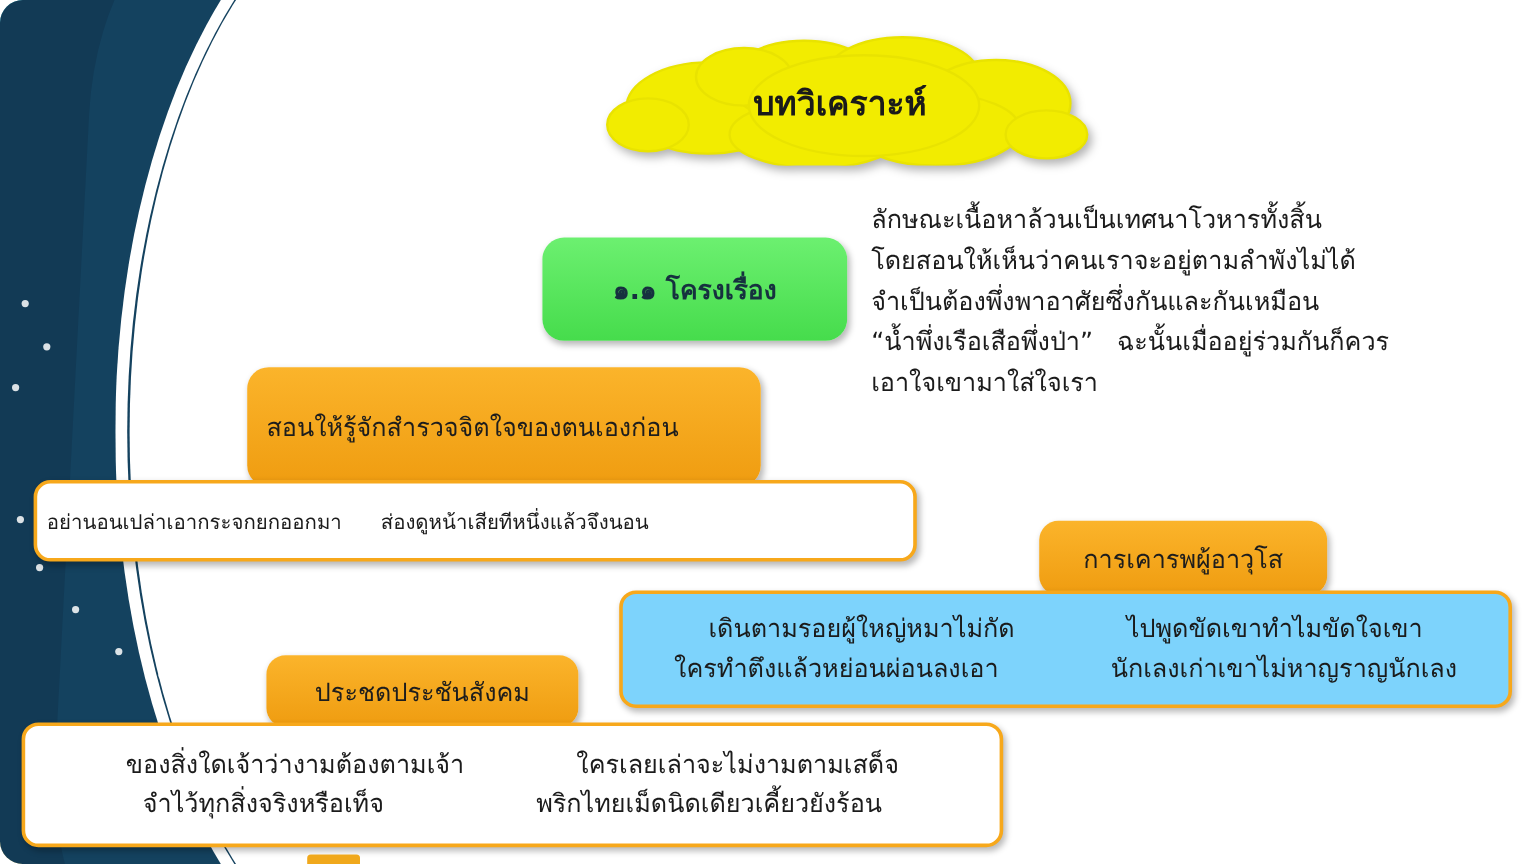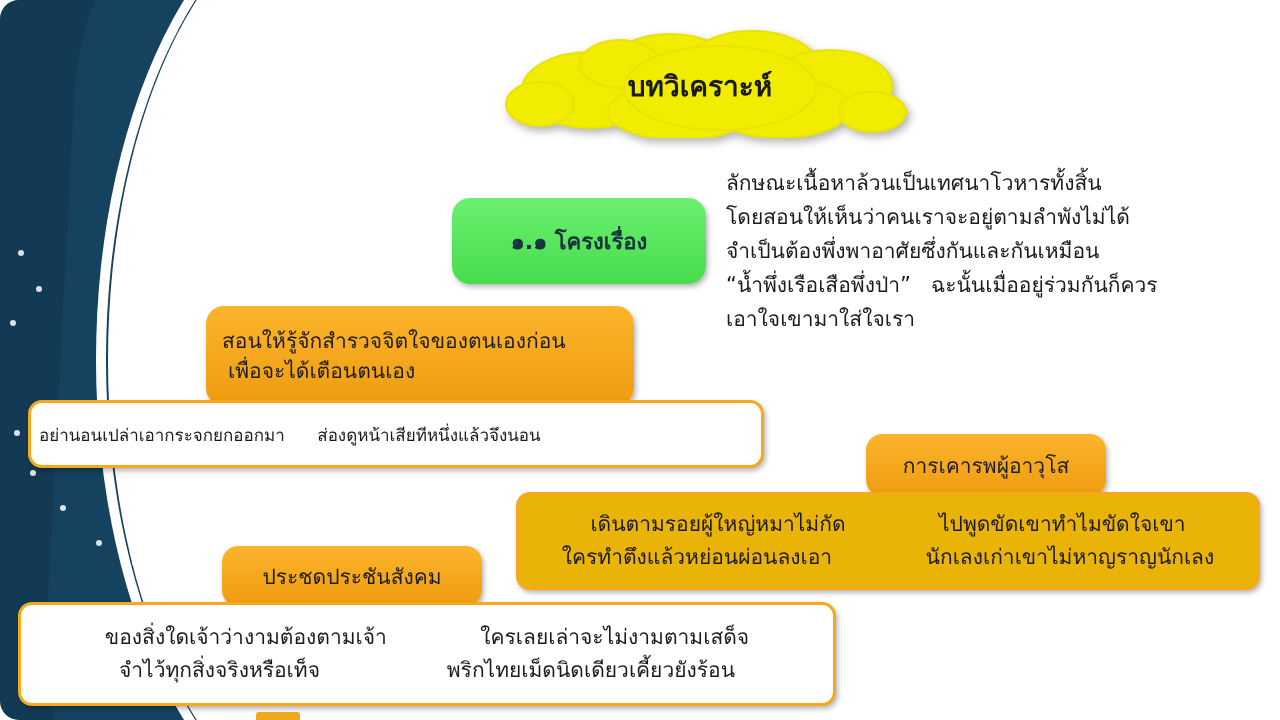--- a/index.html
+++ b/index.html
@@ -196,21 +196,21 @@
     border-radius: 16px;
   }
   #box-orange-2 .label {
     font-size: 21px; color: #1d1d1d;
   }
 
   
   #box-white-2 {
     left: 516px; top: 492px;
     width: 744px; height: 98px;
-    background: #eab308;
+    background: #7dd3fc;
     border: 3px solid #f7a81b;
     border-radius: 14px;
     flex-direction: column;
     justify-content: center;
     align-items: stretch;
     padding: 4px 10px;
   }
   #box-white-2 .line {
     font-size: 21px; color: #1b1b1b;
     white-space: pre;
@@ -329,21 +329,20 @@
   <div id="paragraph">
     <div class="pline th">ลักษณะเนื้อหาล้วนเป็นเทศนาโวหารทั้งสิ้น</div>
     <div class="pline th">โดยสอนให้เห็นว่าคนเราจะอยู่ตามลำพังไม่ได้</div>
     <div class="pline th">จำเป็นต้องพึ่งพาอาศัยซึ่งกันและกันเหมือน</div>
     <div class="pline th">“น้ำพึ่งเรือเสือพึ่งป่า”   ฉะนั้นเมื่ออยู่ร่วมกันก็ควร</div>
     <div class="pline th">เอาใจเขามาใส่ใจเรา</div>
   </div>
 
   <div id="box-orange-1" class="callout">
     <div class="line th">สอนให้รู้จักสำรวจจิตใจของตนเองก่อน</div>
-    <div class="line indent th">เพื่อจะได้เตือนตนเอง</div>
   </div>
 
   <div id="box-white-1" class="callout">
     <div class="line th">อย่านอนเปล่าเอากระจกยกออกมา      ส่องดูหน้าเสียทีหนึ่งแล้วจึงนอน</div>
   </div>
 
   <div id="box-orange-2" class="callout">
     <span class="label th">การเคารพผู้อาวุโส</span>
   </div>
 

